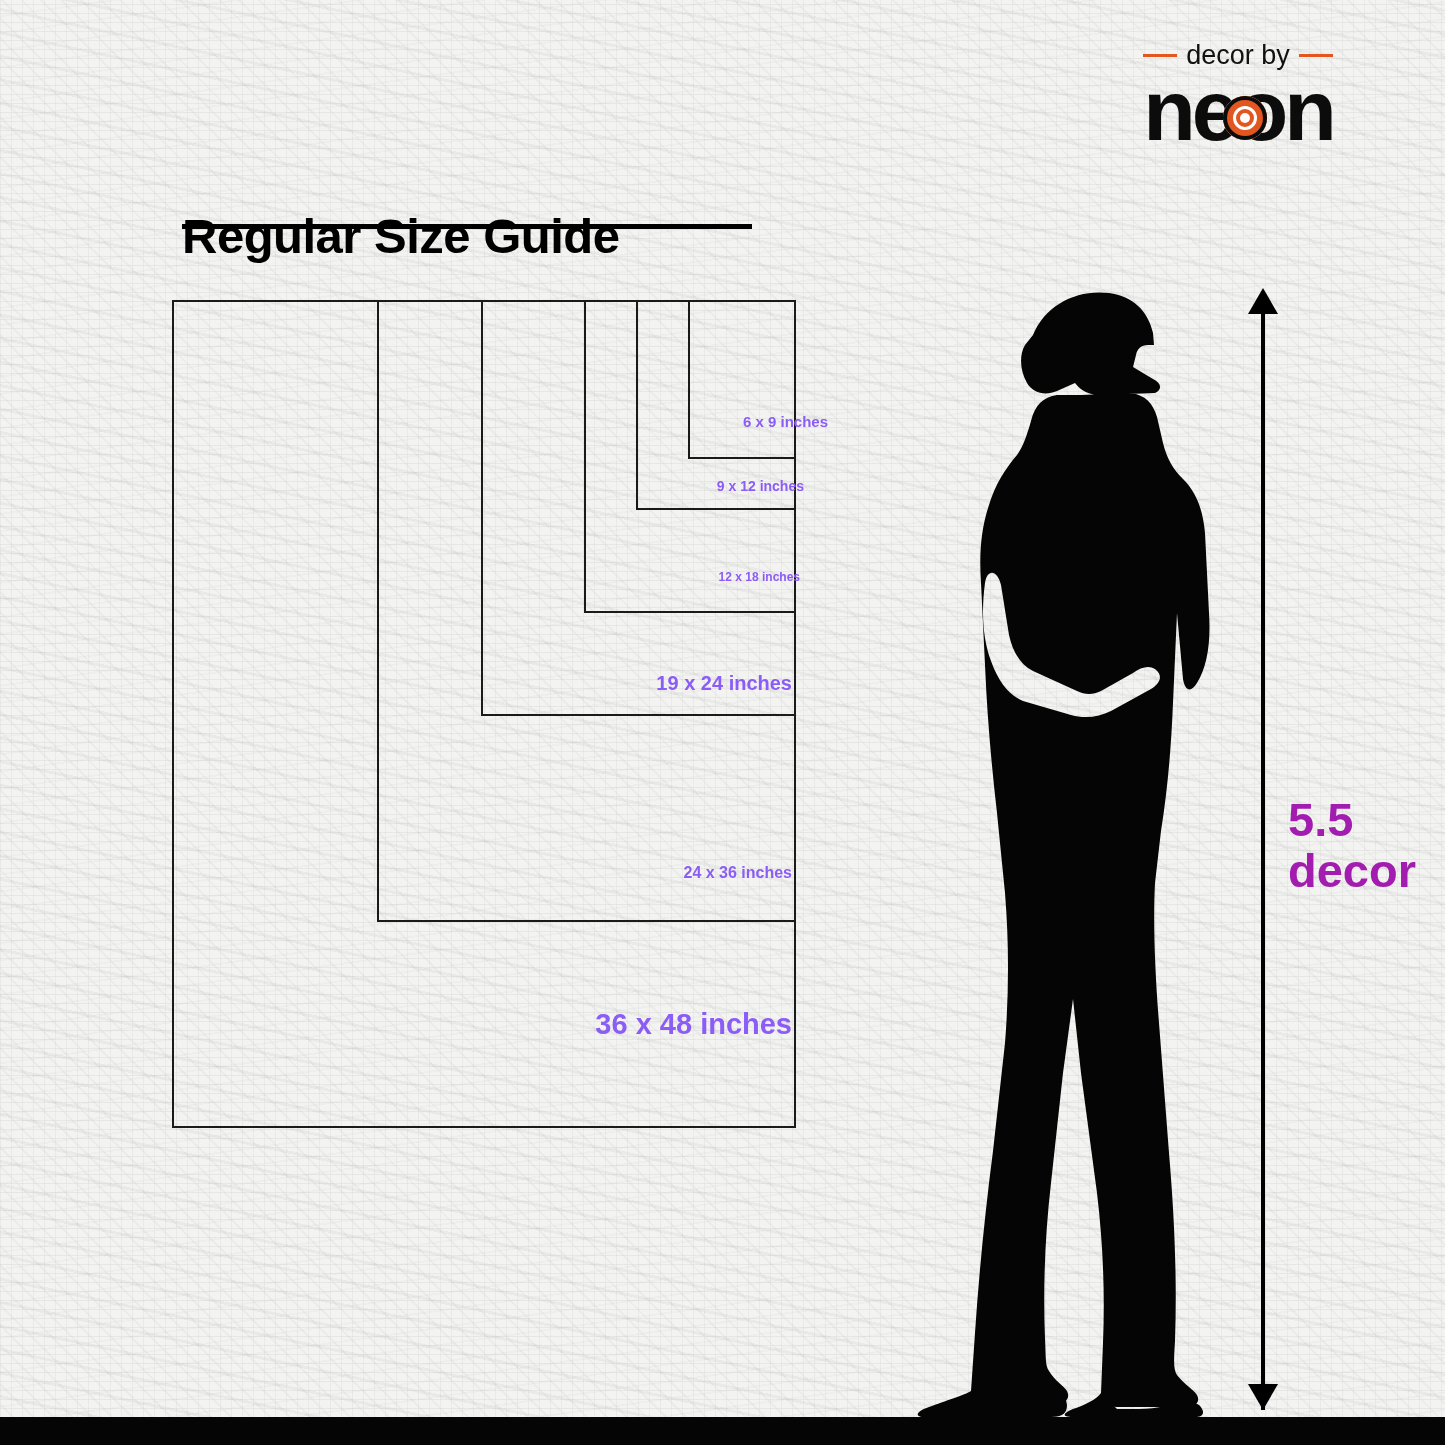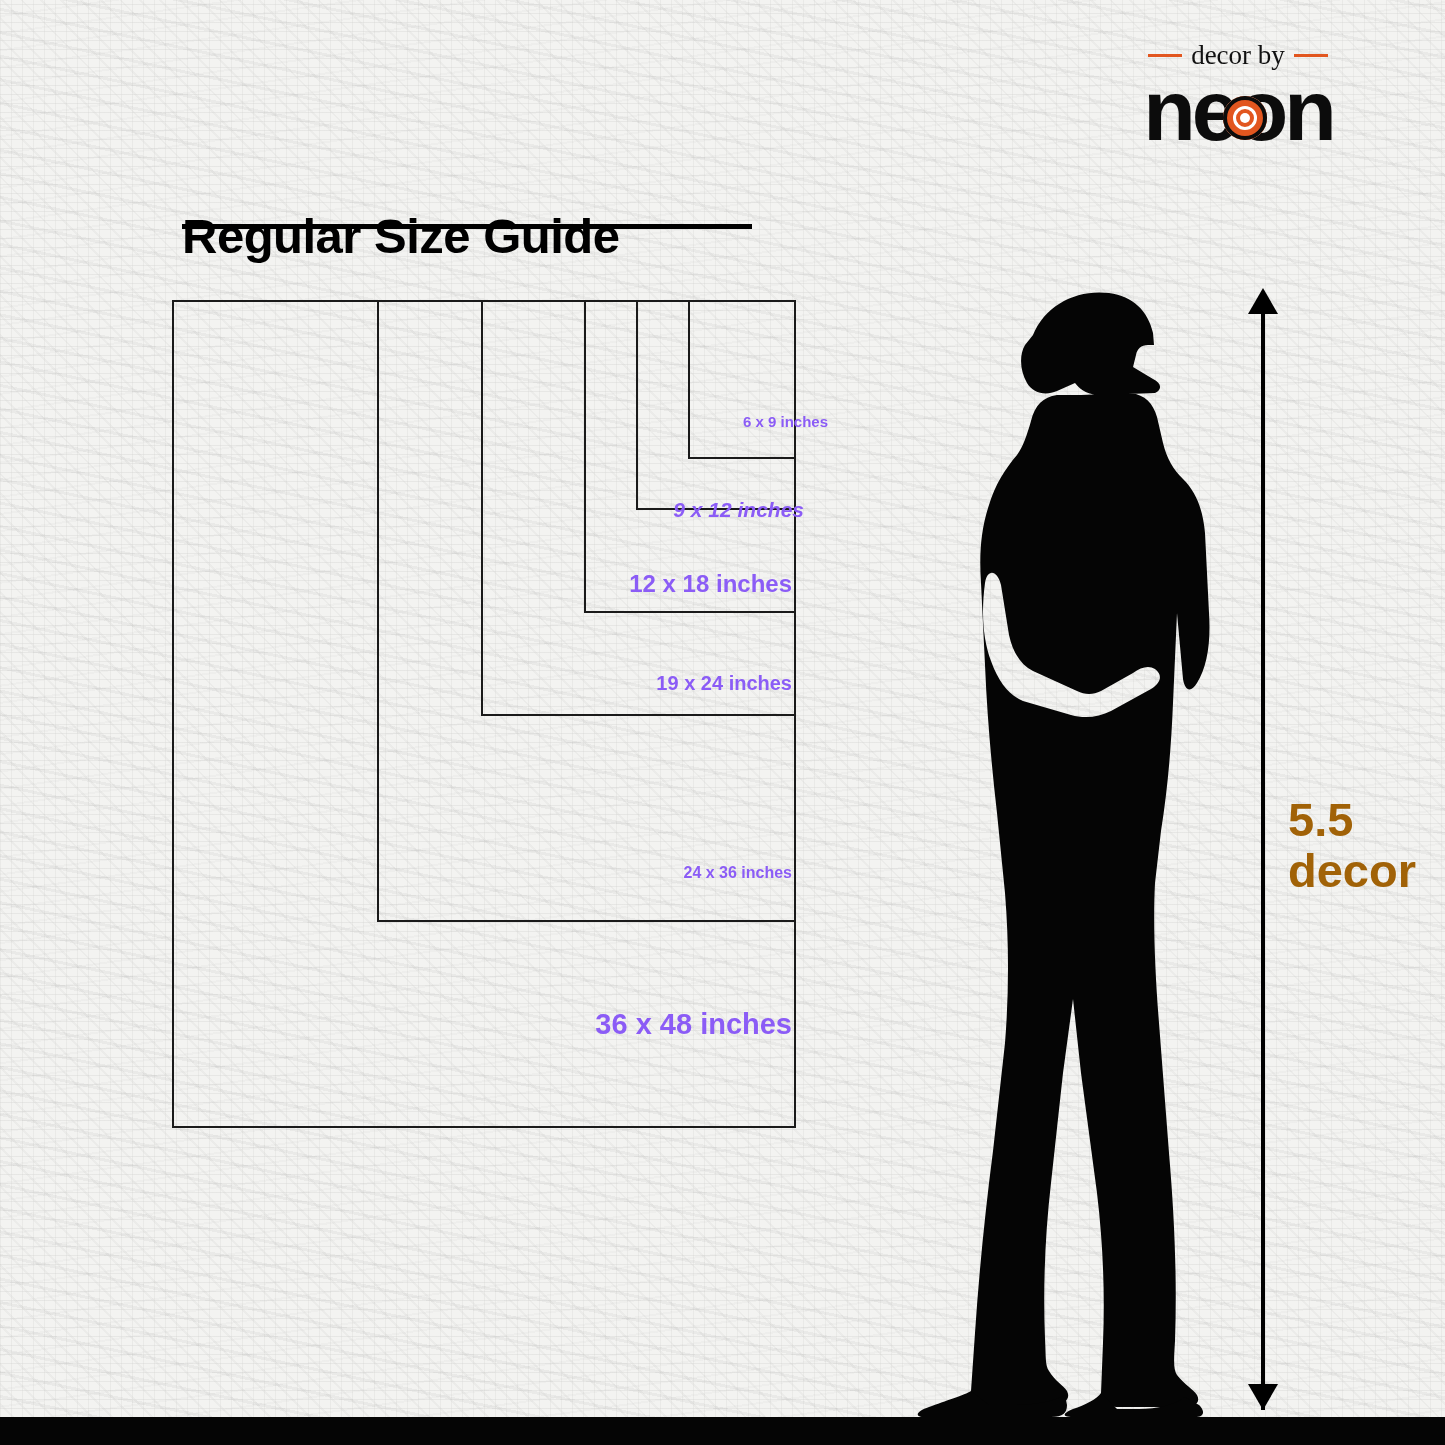--- a/index.html
+++ b/index.html
@@ -82,21 +82,21 @@
     justify-content: center;
     gap: 9px;
   }
   .logo-dash {
     display: block;
     width: 34px;
     height: 3px;
     background: #e2561f;
   }
   .logo-decor {
-    font-family: Liberation Serif, serif;
+    font-family: Liberation Sans, sans-serif;
     font-size: 27px;
     color: #111;
     line-height: 1;
   }
   .logo-word {
     position: relative;
     font-size: 86px;
     font-weight: bold;
     letter-spacing: -4px;
     color: #0c0c0c;
@@ -164,21 +164,21 @@
   #arrow-head-bottom {
     top: 1384px;
     border-top: 26px solid #000;
   }
   #height-label {
     position: absolute;
     left: 1288px;
     top: 795px;
     font-size: 47px;
     font-weight: bold;
-    color: #a16207;
+    color: #a21caf;
     line-height: 1.08;
   }
 
   
   #silhouette {
     position: absolute;
     left: 905px;
     top: 283px;
     width: 320px;
     height: 1135px;
@@ -210,24 +210,24 @@
   <div class="size-box" style="left:172px; top:300px; width:620px; height:824px;"></div>
   <div class="size-label" style="left:172px; top:1008px; width:620px; font-size:29px;">36 x 48 inches</div>
 
   <div class="size-box" style="left:377px; top:300px; width:415px; height:618px;"></div>
   <div class="size-label" style="left:377px; top:864px; width:415px; font-size:16px;">24 x 36 inches</div>
 
   <div class="size-box" style="left:481px; top:300px; width:311px; height:412px;"></div>
   <div class="size-label" style="left:481px; top:672px; width:311px; font-size:20px;">19 x 24 inches</div>
 
   <div class="size-box" style="left:584px; top:300px; width:208px; height:309px;"></div>
-  <div class="size-label" style="left:584px; top:570px; width:208px; font-size:24px;">12 x 18 inches</div>
+  <div class="size-label" style="left:584px; top:570px; width:208px; font-size:12px;padding-left:8px;">12 x 18 inches</div>
 
   <div class="size-box" style="left:636px; top:300px; width:156px; height:206px;"></div>
-  <div class="size-label" style="left:624px; top:498px; width:180px; font-size:21px;font-style:italic;">9 x 12 inches</div>
+  <div class="size-label" style="left:624px; top:478px; width:180px; font-size:14px;">9 x 12 inches</div>
 
   <div class="size-box" style="left:688px; top:300px; width:104px; height:155px;"></div>
   <div class="size-label" style="left:652px; top:413px; width:176px; font-size:15px;">6 x 9 inches</div>
 
   <svg id="silhouette" viewBox="0 0 320 1135" xmlns="http://www.w3.org/2000/svg" preserveAspectRatio="none">
     <path fill="#050505" d="
       M 128 52
       C 140 22, 172 6, 204 10
       C 228 13, 243 28, 248 50
       L 249 62

